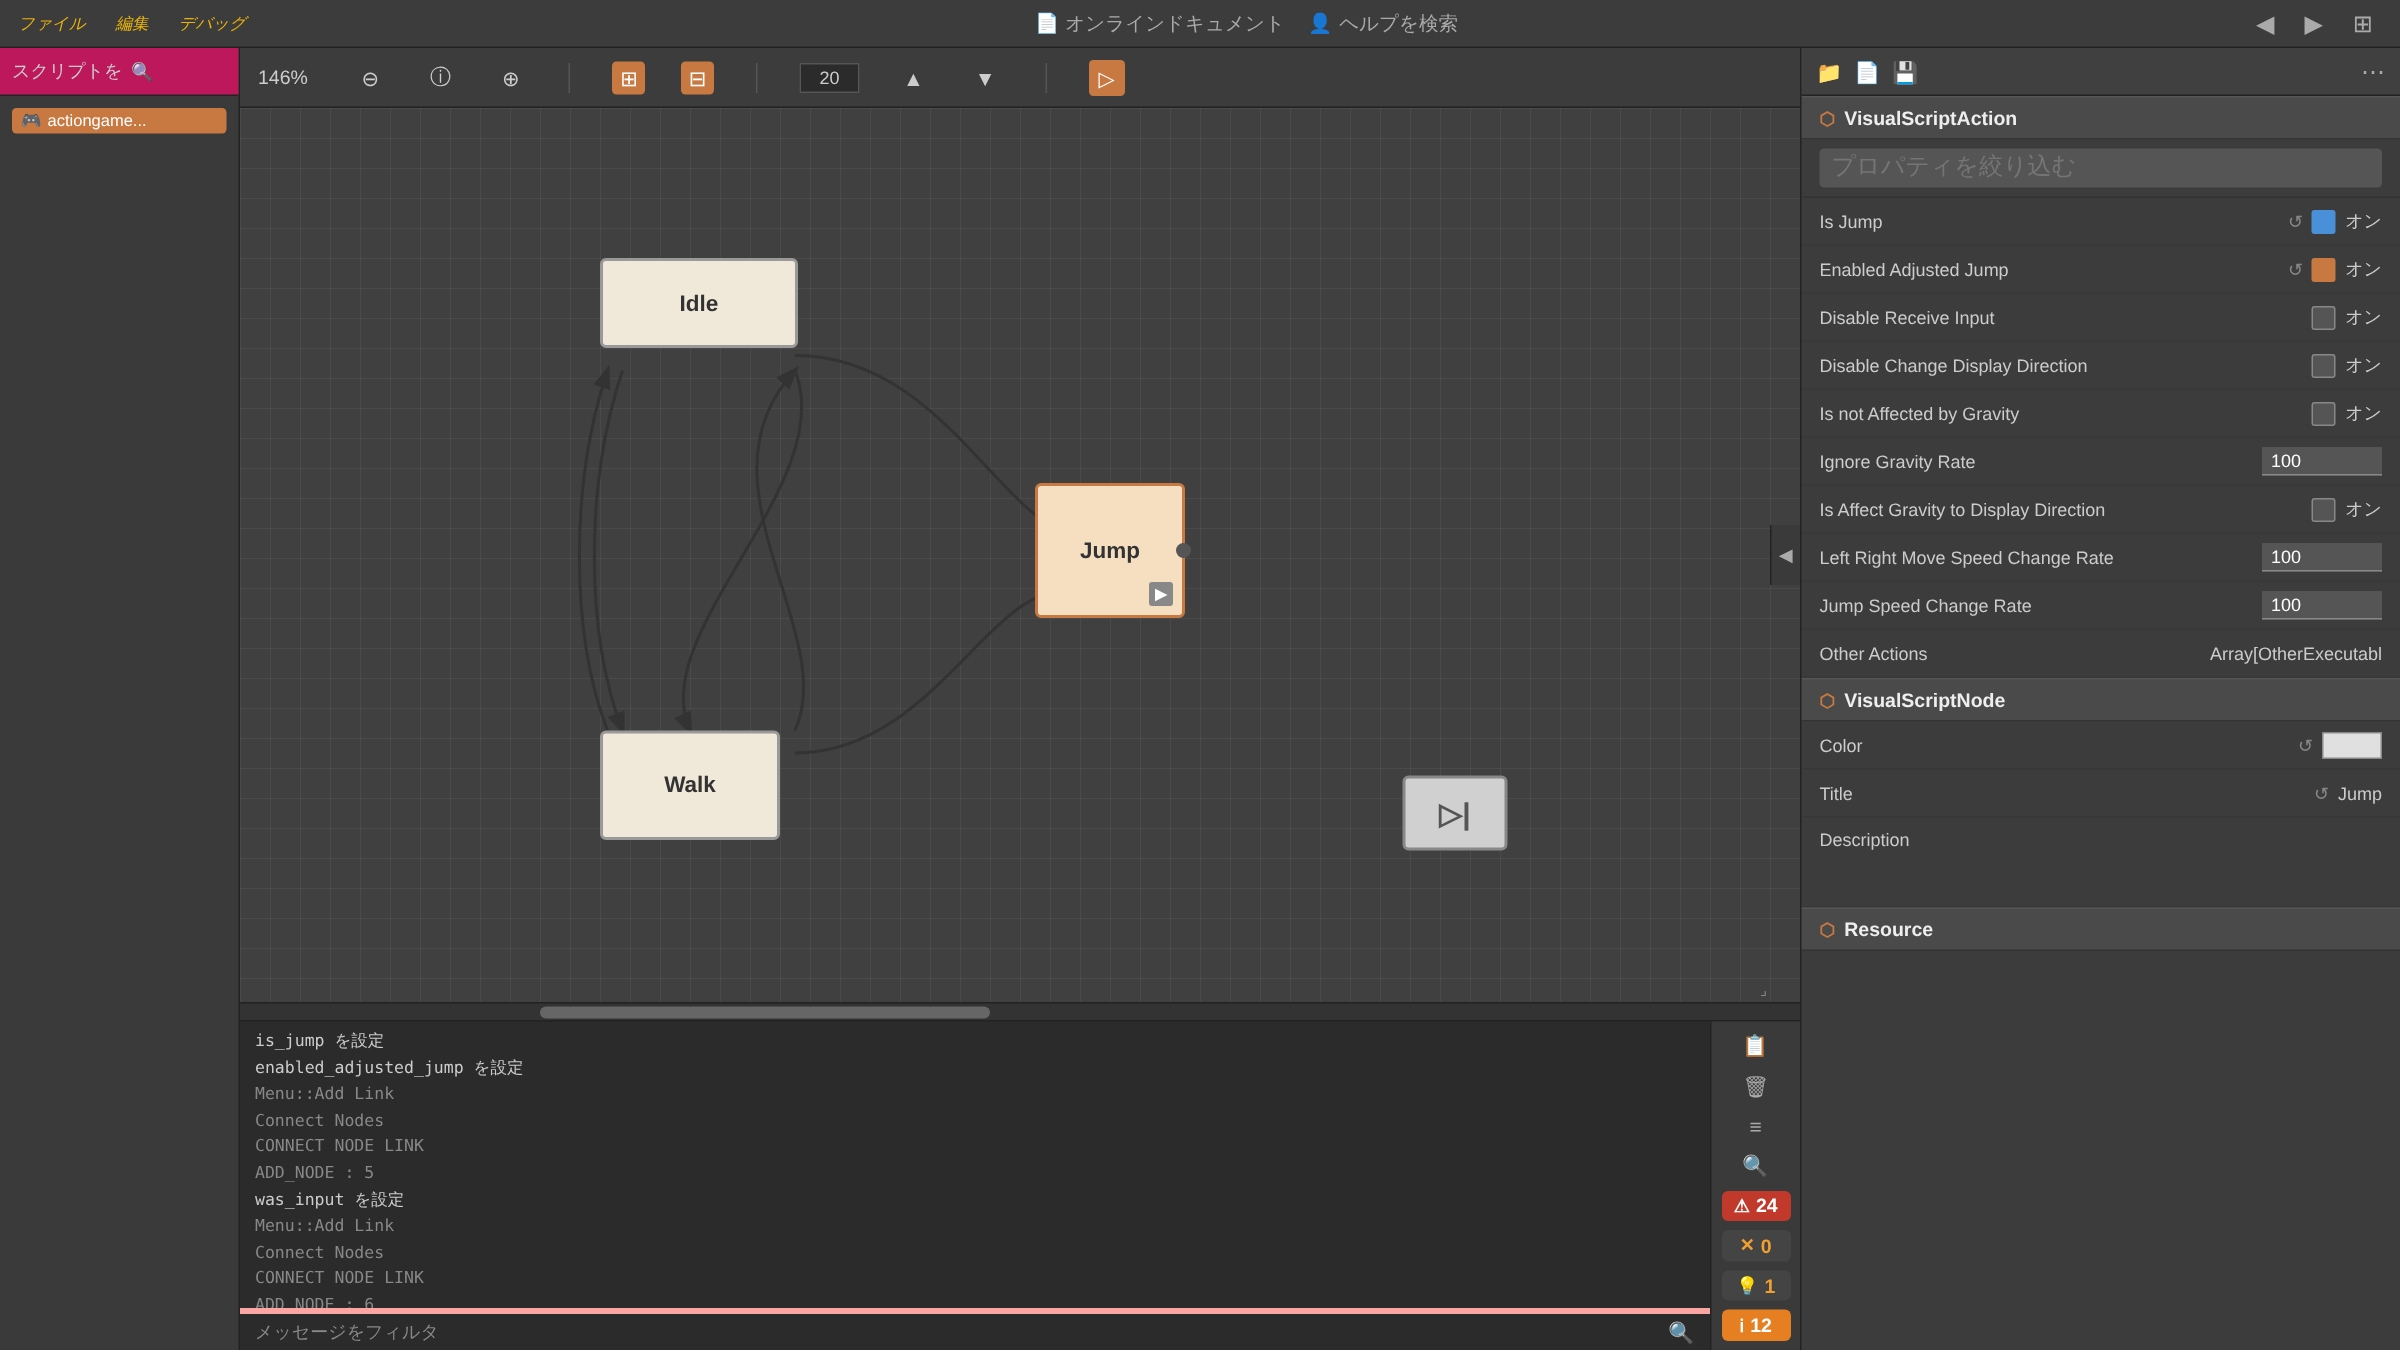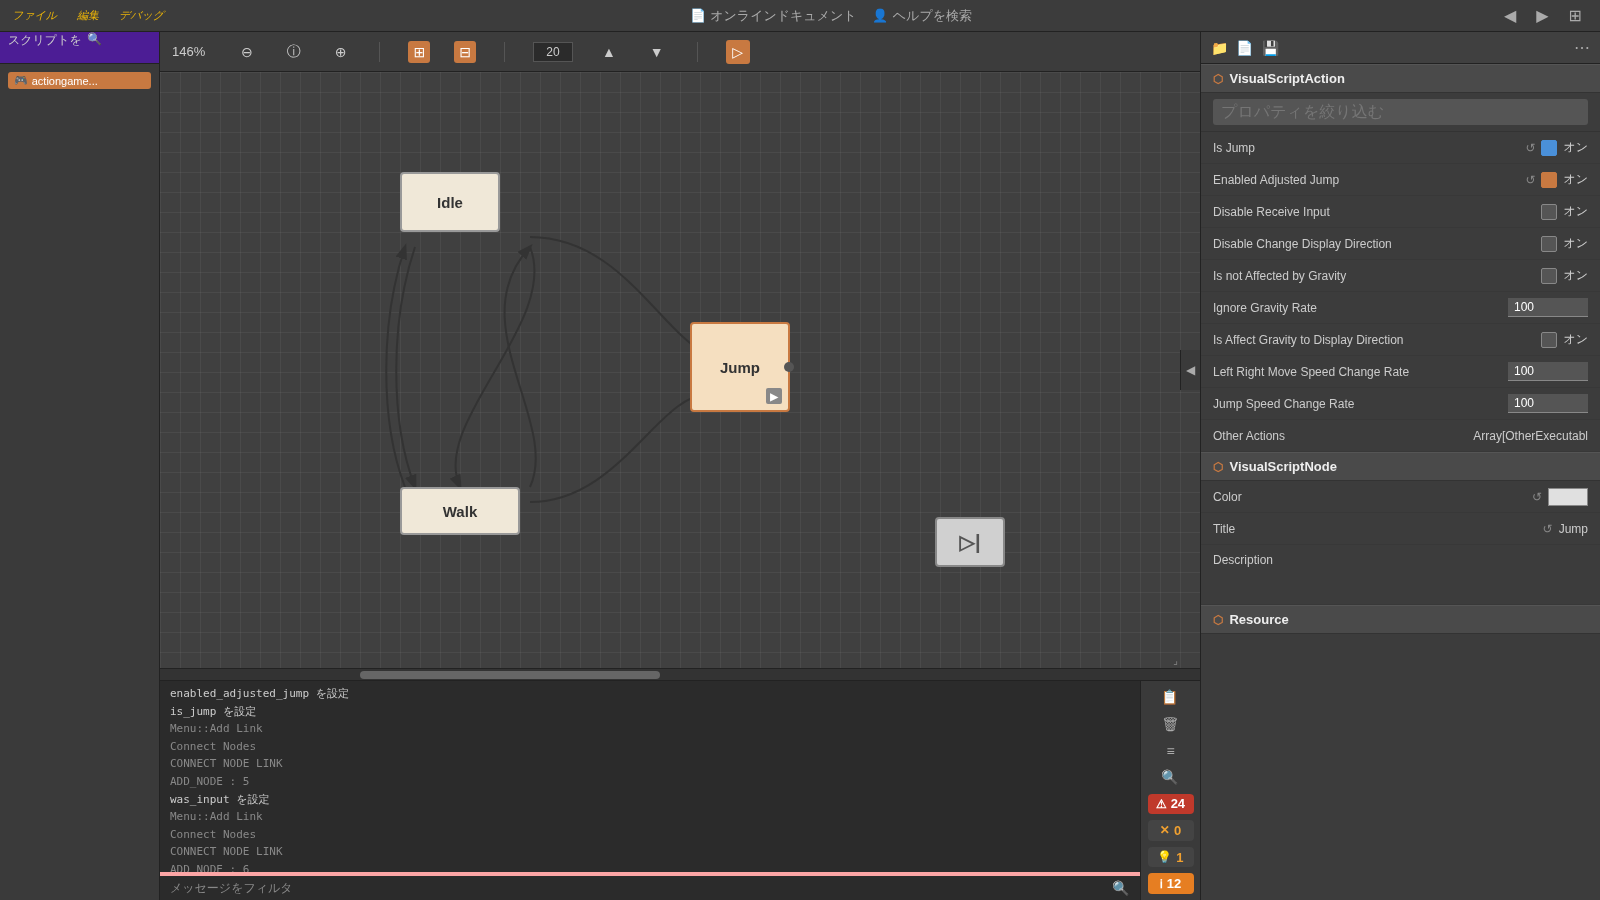--- a/index.html
+++ b/index.html
@@ -11,35 +11,35 @@
     .menubar-center { display: flex; align-items: center; gap: 16px; margin: 0 auto; }
     .menubar-link { color: #aaa; font-size: 13px; cursor: pointer; display: flex; align-items: center; gap: 4px; }
     .menubar-right { display: flex; align-items: center; gap: 8px; }
     .nav-btn { background: none; border: none; color: #aaa; font-size: 16px; cursor: pointer; padding: 2px 6px; }
 
     
     .main-area { display: flex; flex: 1; overflow: hidden; }
 
     
     .left-panel { width: 160px; background: #3a3a3a; border-right: 1px solid #222; display: flex; flex-direction: column; }
-    .script-header { height: 32px; background: #4c1d95; display: flex; align-items: flex-start; padding: 0 8px; gap: 6px; border-bottom: 1px solid #222; font-size: 12px; color: #ccc; }
+    .script-header { height: 32px; background: #be185d; display: flex; align-items: center; padding: 0 8px; gap: 6px; border-bottom: 1px solid #222; font-size: 12px; color: #ccc; }
     .script-tag { background: #c87941; color: #fff; font-size: 11px; padding: 2px 6px; border-radius: 3px; display: flex; align-items: center; gap: 4px; }
     .toolbar { height: 40px; background: #3c3c3c; display: flex; align-items: center; padding: 0 12px; gap: 24px; border-bottom: 1px solid #222; }
     .zoom-display { color: #ccc; font-size: 13px; min-width: 40px; }
     .toolbar-btn { background: none; border: none; color: #ccc; font-size: 14px; cursor: pointer; padding: 3px 5px; border-radius: 3px; }
     .toolbar-btn-active { background: #c87941; color: #fff; border-radius: 3px; }
     .zoom-number { background: #2b2b2b; border: 1px solid #555; color: #ccc; width: 40px; text-align: center; padding: 2px 4px; font-size: 12px; }
     .toolbar-divider { width: 1px; height: 20px; background: #555; margin: 0 4px; }
     .orange-square { width: 24px; height: 24px; background: #c87941; border-radius: 3px; cursor: pointer; display: flex; align-items: center; justify-content: center; }
 
     
     .graph-canvas { flex: 1; background: #404040; position: relative; overflow: hidden; background-image: linear-gradient(rgba(255,255,255,0.05) 1px, transparent 1px), linear-gradient(90deg, rgba(255,255,255,0.05) 1px, transparent 1px); background-size: 20px 20px; }
     .node { position: absolute; background: #f0e8d8; border: 2px solid #888; border-radius: 4px; color: #333; font-size: 16px; font-weight: bold; display: flex; align-items: center; justify-content: center; cursor: move; }
-    .node-idle { width: 100px; height: 60px; top: 100px; left: 240px; border-color: #999; }
-    .node-walk { width: 120px; height: 48px; top: 415px; left: 240px; border-color: #999; }
+    .node-idle { width: 132px; height: 60px; top: 100px; left: 240px; border-color: #999; }
+    .node-walk { width: 120px; height: 73px; top: 415px; left: 240px; border-color: #999; }
     .node-jump { width: 100px; height: 90px; top: 250px; left: 530px; border-color: #c87941; background: #f5dfc0; }
     .node-exec { width: 70px; height: 50px; top: 445px; left: 775px; background: #d0d0d0; border-color: #888; display: flex; align-items: center; justify-content: center; }
     .collapse-btn { position: absolute; bottom: 6px; right: 6px; width: 16px; height: 16px; background: #888; border-radius: 2px; display: flex; align-items: center; justify-content: center; font-size: 10px; color: #fff; cursor: pointer; }
     .node-port { position: absolute; width: 10px; height: 10px; background: #555; border-radius: 50%; }
 
     
     .arrows-svg { position: absolute; top: 0; left: 0; width: 100%; height: 100%; pointer-events: none; }
 
     
     .canvas-hscroll { height: 12px; background: #333; border-top: 1px solid #222; position: relative; }
@@ -185,22 +185,22 @@
       <div style="position:absolute; right:22px; bottom:2px; color:#888; font-size:10px;">⌟</div>
     </div>
 
     <div class="canvas-hscroll">
       <div class="scroll-thumb"></div>
     </div>
 
     <div class="bottom-panel">
       <div style="flex:1; display:flex; flex-direction:column;">
         <div class="log-area">
-        <div class="log-line">enabled_adjusted_jump を設定</div>
-            <div class="log-line">is_jump を設定</div>
+        <div class="log-line">is_jump を設定</div>
+            <div class="log-line">enabled_adjusted_jump を設定</div>
             <div class="log-line log-dim">Menu::Add Link</div>
             <div class="log-line log-dim">Connect Nodes</div>
             <div class="log-line log-dim">CONNECT NODE LINK</div>
             <div class="log-line log-dim">ADD_NODE : 5</div>
             <div class="log-line">was_input を設定</div>
             <div class="log-line log-dim">Menu::Add Link</div>
             <div class="log-line log-dim">Connect Nodes</div>
             <div class="log-line log-dim">CONNECT NODE LINK</div>
             <div class="log-line log-dim">ADD_NODE : 6</div>
           </div>

